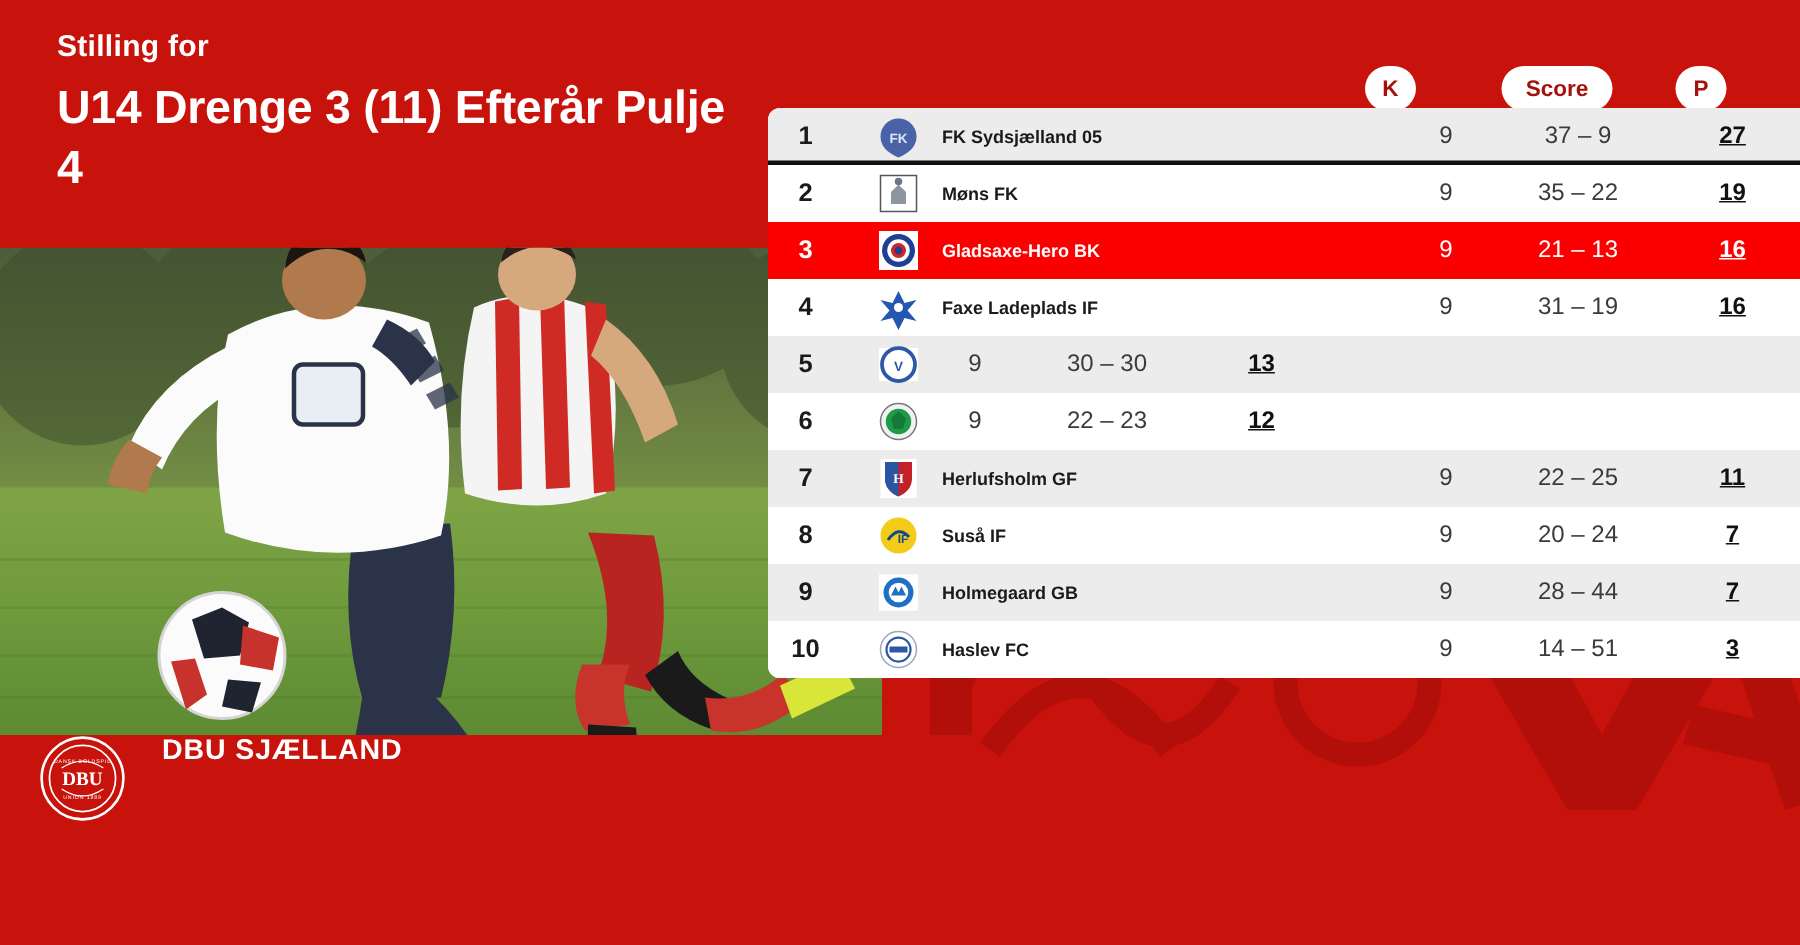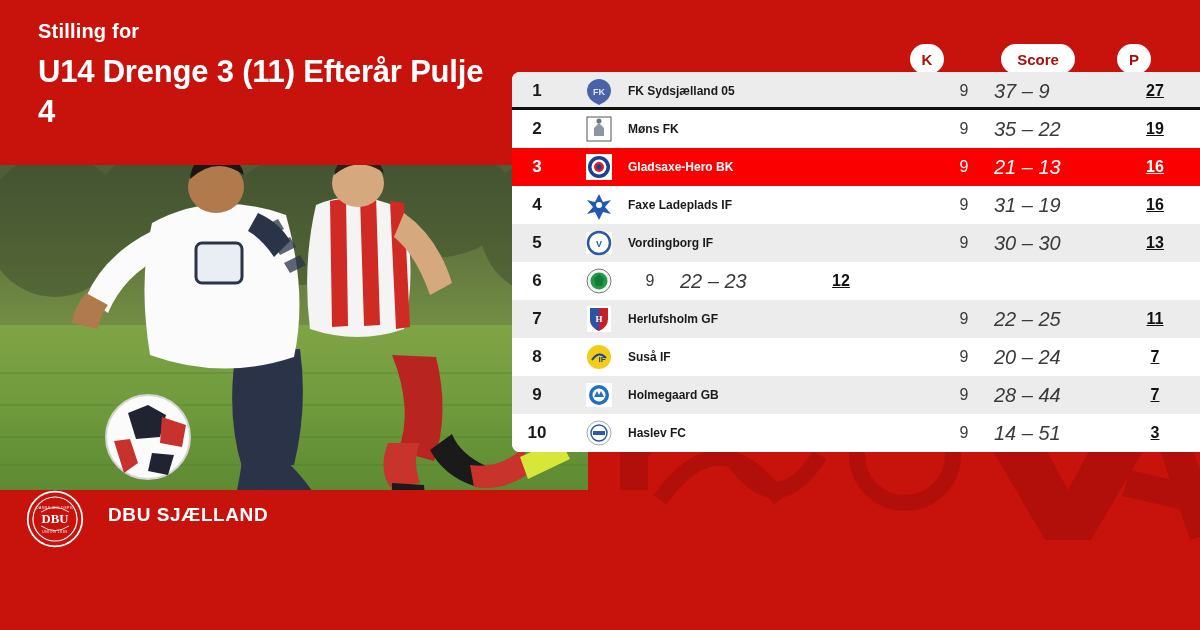--- a/index.html
+++ b/index.html
@@ -80,41 +80,41 @@
   .c-team {
     flex: 1 1 auto; padding-left: 14px;
     font-size: 12px; font-weight: bold; color: #1a1a1a;
     white-space: nowrap; overflow: hidden;
   }
   .c-k {
     flex: 0 0 60px; text-align: center;
     font-size: 16px; color: #3a3a3a; margin-left: 6px;
   }
   .c-score {
-    flex: 0 0 116px; text-align: left;
-    font-size: 20px; color: #3a3a3a; font-style: italic;
+    flex: 0 0 116px; text-align: center;
+    font-size: 16px; color: #3a3a3a;
   }
   .c-p {
     flex: 0 0 90px; text-align: center;
     font-size: 16px; font-weight: bold; color: #111111; text-decoration: underline;
   }
   .row.hl .c-pos, .row.hl .c-team, .row.hl .c-k,
   .row.hl .c-score, .row.hl .c-p { color: #ffffff; }
 
   .crest { width: 30px; height: 30px; display: block; }
 
   
   .footer {
     position: absolute; left: 0; bottom: 0; width: 1200px; height: 140px;
     z-index: 5; display: flex; align-items: flex-start; padding-left: 26px;
   }
   .dbu-logo { width: 58px; height: 58px; flex: 0 0 58px; }
   .footer-label {
     color: #ffffff; font-size: 19px; font-weight: bold;
-    letter-spacing: .6px; margin-left: 24px; margin-top: 14px;
+    letter-spacing: .6px; margin-left: 24px;
   }
 </style>
 </head>
 <body>
 
 <div class="canvas">
 
   <svg class="watermark" viewBox="0 0 1200 630" preserveAspectRatio="none">
     <g fill="none" stroke="#AF0F0A" stroke-width="16" opacity="0.85">
       <path d="M640 455 q 45 -70 90 0 q 45 70 90 0"></path>
@@ -289,21 +289,20 @@
       </div>
       <div class="row alt">
         <div class="c-pos">5</div>
         <div class="c-badge">
           <svg class="crest" viewBox="0 0 30 30">
             <rect x="2" y="4" width="26" height="22" fill="#fff"></rect>
             <circle cx="15" cy="15" r="11" fill="none" stroke="#2d58a6" stroke-width="2.5"></circle>
             <text x="15" y="19" text-anchor="middle" fill="#2d58a6" font-size="9" font-family="Liberation Sans, sans-serif" font-weight="bold">V</text>
           </svg>
         </div>
-        <div class="c-team">Vordingborg IF</div>
         <div class="c-k">9</div>
         <div class="c-score">30 – 30</div>
         <div class="c-p">13</div>
       </div>
       <div class="row">
         <div class="c-pos">6</div>
         <div class="c-badge">
           <svg class="crest" viewBox="0 0 30 30">
             <circle cx="15" cy="15" r="12" fill="#f2f2f2" stroke="#777" stroke-width="1"></circle>
             <circle cx="15" cy="15" r="8.5" fill="#1f9a48"></circle>

